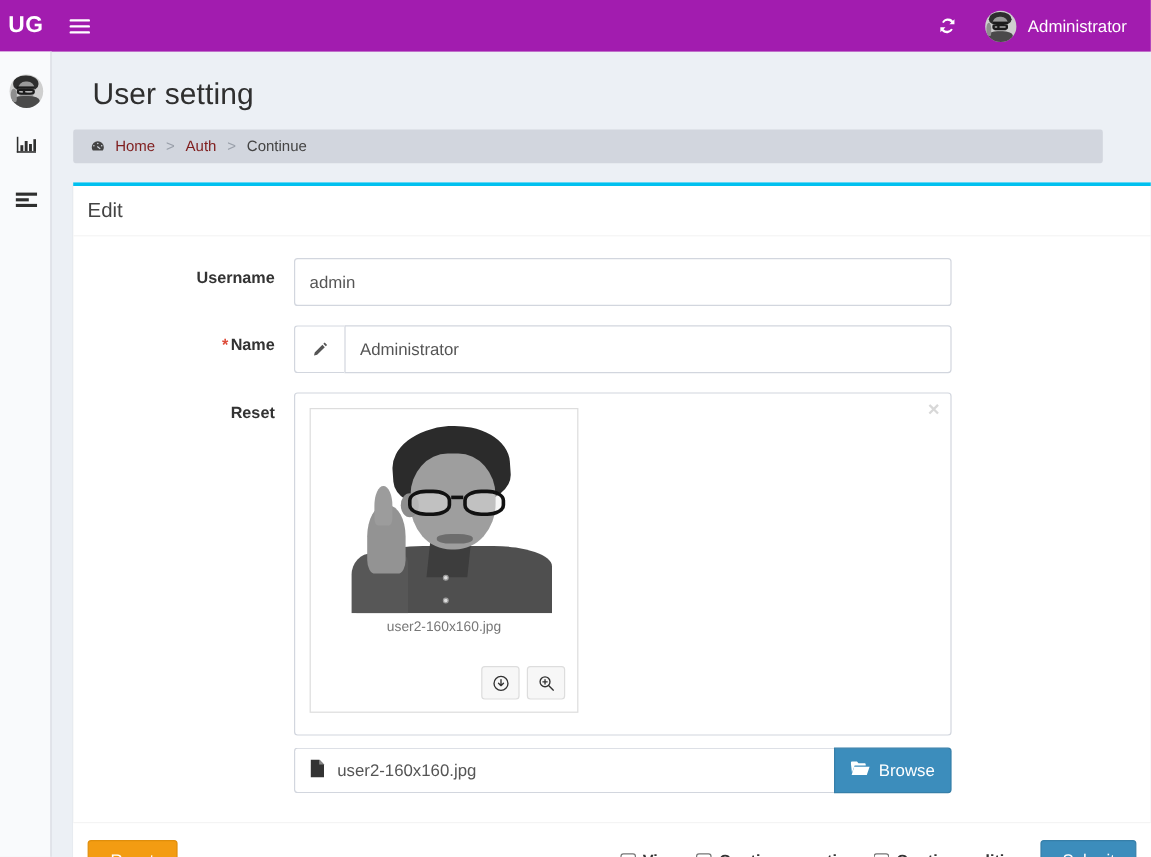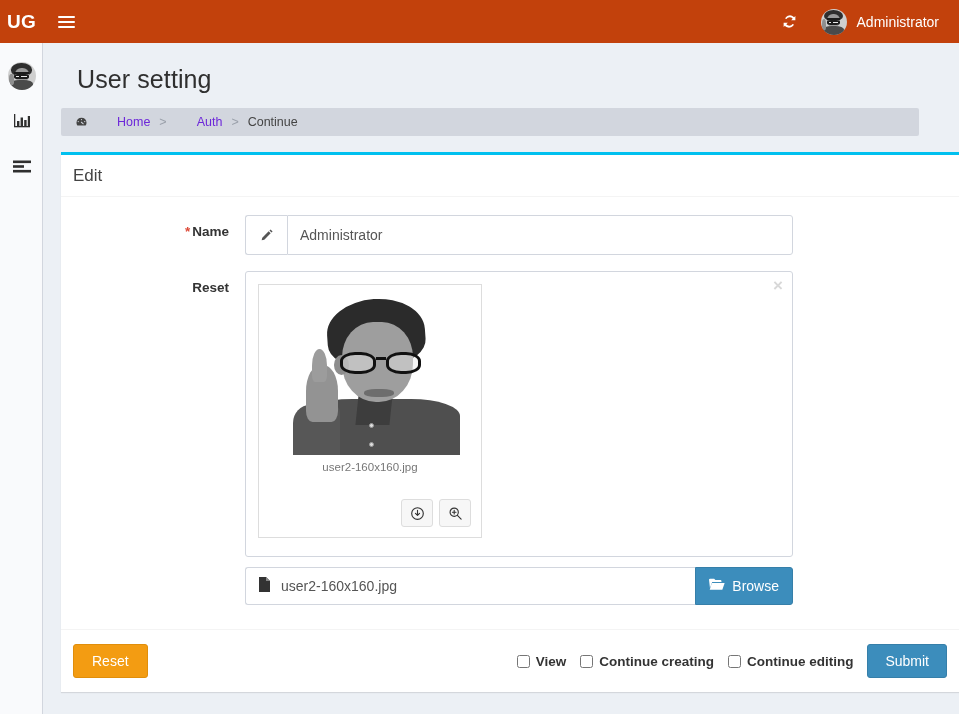--- a/index.html
+++ b/index.html
@@ -10,21 +10,21 @@
     background: #ecf0f5;
     font-family: "Liberation Sans", sans-serif;
     font-size: 14px;
     color: #333;
   }
 
   
   .topbar {
     position: absolute; top: 0; left: 0;
     width: 959px; height: 43px;
-    background: #c2410c;
+    background: #a21caf;
     display: flex; align-items: flex-start;
   }
   .brand {
     width: 43px; height: 43px;
     display: flex; align-items: center; justify-content: center;
     color: #fff; font-weight: bold; font-size: 19px;
     letter-spacing: .3px;
   }
   .hamburger {
     width: 46px; height: 43px;
@@ -123,21 +123,21 @@
   .breadcrumb {
     background: #d2d6de;
     height: 28px;
     display: flex; align-items: center;
     padding: 0 14px;
     font-size: 12.5px;
     border-radius: 2px;
     width: 858px;
   }
   .bc-icon { margin-right: 8px; display: flex; align-items: center; color: #444; }
-  .bc-link { color: #6d28d9; text-decoration: none; cursor: pointer; margin-left: 21px; }
+  .bc-link { color: #7f1d1d; text-decoration: none; cursor: pointer; }
   .bc-sep { color: #9aa0aa; margin: 0 9px; }
   .bc-current { color: #444; }
 
   
   .box {
     margin-top: 16px;
     background: #fff;
     border-top: 3px solid #00c0ef;
     box-shadow: 0 1px 1px rgba(0,0,0,.1);
     width: 898px;
@@ -440,20 +440,26 @@
     <span class="bc-current">Continue</span>
   </div>
 
   <div class="box">
     <div class="box-header">
       <span class="box-title">Edit</span>
     </div>
 
     <div class="box-body">
 
+      <div class="form-group">
+        <label class="control-label">Username</label>
+        <div class="control-wrap">
+          <input class="form-control" type="text" value="admin" style="">
+        </div>
+      </div>
 
       <div class="form-group">
         <label class="control-label"><span class="req">*</span><span>Name</span></label>
         <div class="control-wrap">
           <div class="input-group">
             <span class="input-group-addon">
               <svg width="14" height="14" viewBox="0 0 16 16" fill="#555">
                 <path d="M12.1 1.6l2.3 2.3-1.3 1.3-2.3-2.3zM9.9 3.8l2.3 2.3-7.3 7.3-3 .7.7-3z"></path>
               </svg>
             </span>

